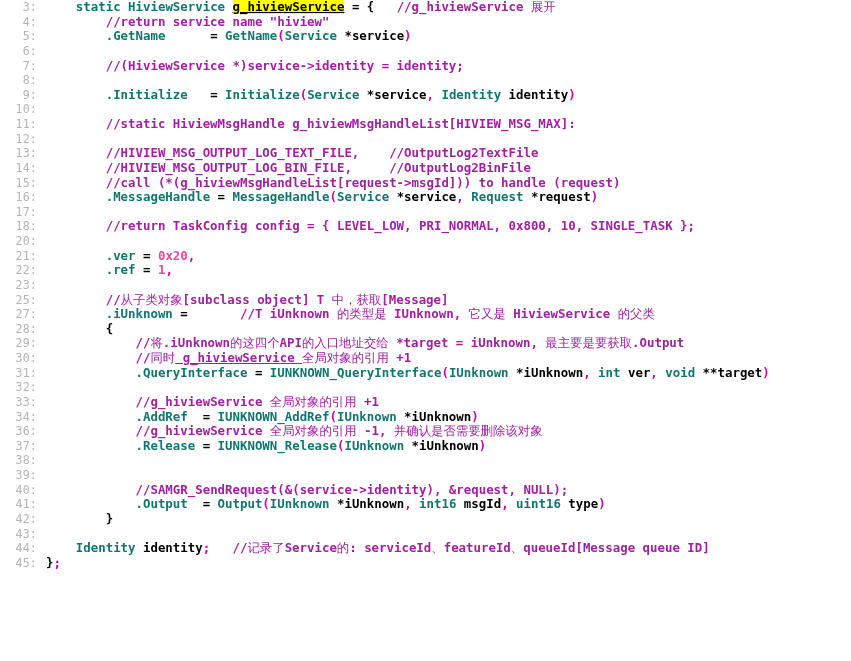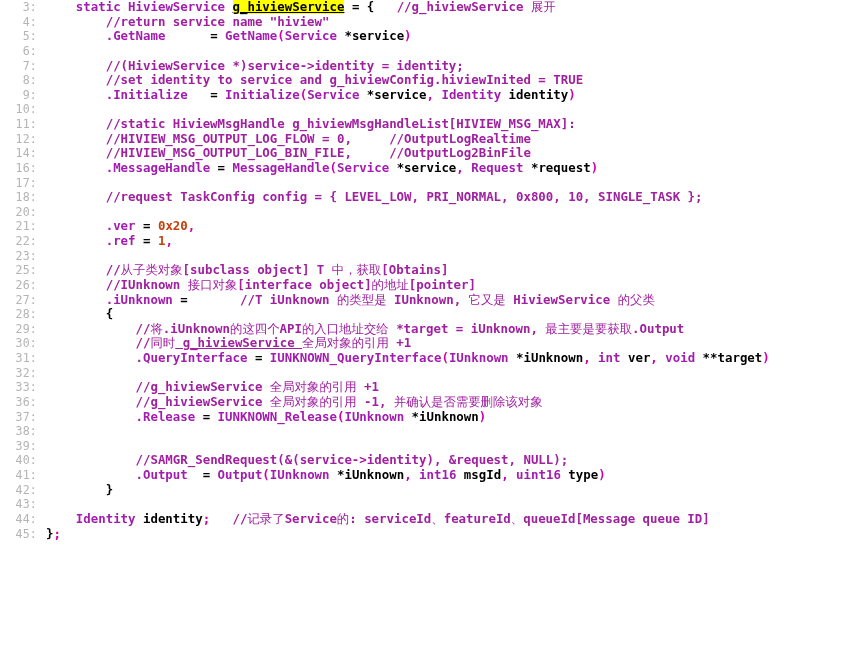--- a/index.html
+++ b/index.html
@@ -40,67 +40,69 @@
     letter-spacing: 0.2px;
     user-select: none;
   }
   .lc {
     flex: 1 1 auto;
     white-space: pre;
     font-weight: bold;
     letter-spacing: 0px;
   }
   
-  .t-kw   { color: #a21caf; }           
+  .t-kw   { color: #0f766e; }           
   .t-cm   { color: #a020a0; }           
   .t-pl   { color: #000000; }           
   .t-pn   { color: #cc00aa; }           
-  .t-num  { color: #c2410c; }           
+  .t-num  { color: #ec4899; }           
   .t-hl   {
     background: #ffff00;
     color: #000000;
     text-decoration: underline;
   }
   .t-ul   { text-decoration: underline; }
   .cjk {
     font-family: "DejaVu Sans", "Liberation Sans", sans-serif;
     font-weight: normal;
   }
 </style>
 </head>
 <body>
 
 <div id="code-viewer">
     <div class="code-line"><span class="ln">3:</span><span class="lc"><span class="t-pl">    </span><span class="t-kw">static</span><span class="t-pl"> </span><span class="t-kw">HiviewService</span><span class="t-pl"> </span><span class="t-hl">g_hiviewService</span><span class="t-pl"> = {   </span><span class="t-cm">//g_hiviewService </span><span class="t-cm cjk">展开</span></span></div>
     <div class="code-line"><span class="ln">4:</span><span class="lc"><span class="t-pl">        </span><span class="t-cm">//return service name "hiview"</span></span></div>
     <div class="code-line"><span class="ln">5:</span><span class="lc"><span class="t-pl">        </span><span class="t-kw">.GetName</span><span class="t-pl">      </span><span class="t-pl">= </span><span class="t-kw">GetName</span><span class="t-pn">(</span><span class="t-kw">Service</span><span class="t-pl"> *service</span><span class="t-pn">)</span></span></div>
     <div class="code-line"><span class="ln">6:</span><span class="lc"></span></div>
     <div class="code-line"><span class="ln">7:</span><span class="lc"><span class="t-pl">        </span><span class="t-cm">//(HiviewService *)service-&gt;identity = identity;</span></span></div>
-    <div class="code-line"><span class="ln">8:</span><span class="lc"><span class="t-pl">        </span><span class="t-cm">//set identity to service and g_hiviewConfig.hiviewInited = TRUE</span></span></div>
+    <div class="code-line"><span class="ln">8:</span><span class="lc"><span class="t-pl">        </span></span></div>
     <div class="code-line"><span class="ln">9:</span><span class="lc"><span class="t-pl">        </span><span class="t-kw">.Initialize</span><span class="t-pl">   </span><span class="t-pl">= </span><span class="t-kw">Initialize</span><span class="t-pn">(</span><span class="t-kw">Service</span><span class="t-pl"> *service</span><span class="t-pn">,</span><span class="t-pl"> </span><span class="t-kw">Identity</span><span class="t-pl"> identity</span><span class="t-pn">)</span></span></div>
     <div class="code-line"><span class="ln">10:</span><span class="lc"></span></div>
     <div class="code-line"><span class="ln">11:</span><span class="lc"><span class="t-pl">        </span><span class="t-cm">//static HiviewMsgHandle g_hiviewMsgHandleList[HIVIEW_MSG_MAX]:</span></span></div>
-    <div class="code-line"><span class="ln">12:</span><span class="lc"><span class="t-pl">        </span><span class="t-cm">//HIVIEW_MSG_OUTPUT_LOG_FLOW = 0,     //OutputLogRealtime</span></span></div>
+    <div class="code-line"><span class="ln">12:</span><span class="lc"><span class="t-pl">        </span></span></div>
+    <div class="code-line"><span class="ln">13:</span><span class="lc"><span class="t-pl">        </span><span class="t-cm">//HIVIEW_MSG_OUTPUT_LOG_TEXT_FILE,    //OutputLog2TextFile</span></span></div>
     <div class="code-line"><span class="ln">14:</span><span class="lc"><span class="t-pl">        </span><span class="t-cm">//HIVIEW_MSG_OUTPUT_LOG_BIN_FILE,     //OutputLog2BinFile</span></span></div>
+    <div class="code-line"><span class="ln">15:</span><span class="lc"><span class="t-pl">        </span><span class="t-cm">//call (*(g_hiviewMsgHandleList[request-&gt;msgId])) to handle (request)</span></span></div>
     <div class="code-line"><span class="ln">16:</span><span class="lc"><span class="t-pl">        </span><span class="t-kw">.MessageHandle</span><span class="t-pl"> = </span><span class="t-kw">MessageHandle</span><span class="t-pn">(</span><span class="t-kw">Service</span><span class="t-pl"> *service</span><span class="t-pn">,</span><span class="t-pl"> </span><span class="t-kw">Request</span><span class="t-pl"> *request</span><span class="t-pn">)</span></span></div>
     <div class="code-line"><span class="ln">17:</span><span class="lc"></span></div>
-    <div class="code-line"><span class="ln">18:</span><span class="lc"><span class="t-pl">        </span><span class="t-cm">//request TaskConfig config = { LEVEL_LOW, PRI_NORMAL, 0x800, 10, SINGLE_TASK };</span></span></div>
+    <div class="code-line"><span class="ln">18:</span><span class="lc"><span class="t-pl">        </span><span class="t-cm">//return TaskConfig config = { LEVEL_LOW, PRI_NORMAL, 0x800, 10, SINGLE_TASK };</span></span></div>
     <div class="code-line"><span class="ln">20:</span><span class="lc"></span></div>
     <div class="code-line"><span class="ln">21:</span><span class="lc"><span class="t-pl">        </span><span class="t-kw">.ver</span><span class="t-pl"> = </span><span class="t-num">0x20</span><span class="t-pn">,</span></span></div>
     <div class="code-line"><span class="ln">22:</span><span class="lc"><span class="t-pl">        </span><span class="t-kw">.ref</span><span class="t-pl"> = </span><span class="t-num">1</span><span class="t-pn">,</span></span></div>
     <div class="code-line"><span class="ln">23:</span><span class="lc"></span></div>
-    <div class="code-line"><span class="ln">25:</span><span class="lc"><span class="t-pl">        </span><span class="t-cm">//</span><span class="t-cm cjk">从子类对象</span><span class="t-cm">[subclass object] T </span><span class="t-cm cjk">中，获取</span><span class="t-cm">[Obtains]</span></span></div>
-    <div class="code-line"><span class="ln">26:</span><span class="lc"><span class="t-pl">        </span><span class="t-cm">//IUnknown </span><span class="t-cm cjk">接口对象</span><span class="t-cm">[interface object]</span><span class="t-cm cjk">的地址</span><span class="t-cm">[pointer]</span></span></div>
+    <div class="code-line"><span class="ln">25:</span><span class="lc"><span class="t-pl">        </span><span class="t-cm">//</span><span class="t-cm cjk">从子类对象</span><span class="t-cm">[subclass object] T </span><span class="t-cm cjk">中，获取</span><span class="t-cm">[Message]</span></span></div>
     <div class="code-line"><span class="ln">27:</span><span class="lc"><span class="t-pl">        </span><span class="t-kw">.iUnknown</span><span class="t-pl"> =       </span><span class="t-cm">//T iUnknown </span><span class="t-cm cjk">的类型是</span><span class="t-cm"> IUnknown, </span><span class="t-cm cjk">它又是</span><span class="t-cm"> HiviewService </span><span class="t-cm cjk">的父类</span></span></div>
     <div class="code-line"><span class="ln">28:</span><span class="lc"><span class="t-pl">        </span><span class="t-pl">{</span></span></div>
     <div class="code-line"><span class="ln">29:</span><span class="lc"><span class="t-pl">            </span><span class="t-cm">//</span><span class="t-cm cjk">将</span><span class="t-cm">.iUnknown</span><span class="t-cm cjk">的这四个</span><span class="t-cm">API</span><span class="t-cm cjk">的入口地址交给</span><span class="t-cm"> *target = iUnknown, </span><span class="t-cm cjk">最主要是要获取</span><span class="t-cm">.Output</span></span></div>
     <div class="code-line"><span class="ln">30:</span><span class="lc"><span class="t-pl">            </span><span class="t-cm">//</span><span class="t-cm cjk">同时</span><span class="t-cm t-ul"> g_hiviewService </span><span class="t-cm cjk">全局对象的引用</span><span class="t-cm"> +1</span></span></div>
     <div class="code-line"><span class="ln">31:</span><span class="lc"><span class="t-pl">            </span><span class="t-kw">.QueryInterface</span><span class="t-pl"> = </span><span class="t-kw">IUNKNOWN_QueryInterface</span><span class="t-pn">(</span><span class="t-kw">IUnknown</span><span class="t-pl"> *iUnknown</span><span class="t-pn">,</span><span class="t-pl"> </span><span class="t-kw">int</span><span class="t-pl"> ver</span><span class="t-pn">,</span><span class="t-pl"> </span><span class="t-kw">void</span><span class="t-pl"> **target</span><span class="t-pn">)</span></span></div>
     <div class="code-line"><span class="ln">32:</span><span class="lc"></span></div>
     <div class="code-line"><span class="ln">33:</span><span class="lc"><span class="t-pl">            </span><span class="t-cm">//g_hiviewService </span><span class="t-cm cjk">全局对象的引用</span><span class="t-cm"> +1</span></span></div>
+    <div class="code-line"><span class="ln">34:</span><span class="lc"><span class="t-pl">            </span><span class="t-kw">.AddRef</span><span class="t-pl">  = </span><span class="t-kw">IUNKNOWN_AddRef</span><span class="t-pn">(</span><span class="t-kw">IUnknown</span><span class="t-pl"> *iUnknown</span><span class="t-pn">)</span></span></div>
     <div class="code-line"><span class="ln">36:</span><span class="lc"><span class="t-pl">            </span><span class="t-cm">//g_hiviewService </span><span class="t-cm cjk">全局对象的引用</span><span class="t-cm"> -1, </span><span class="t-cm cjk">并确认是否需要删除该对象</span></span></div>
     <div class="code-line"><span class="ln">37:</span><span class="lc"><span class="t-pl">            </span><span class="t-kw">.Release</span><span class="t-pl"> = </span><span class="t-kw">IUNKNOWN_Release</span><span class="t-pn">(</span><span class="t-kw">IUnknown</span><span class="t-pl"> *iUnknown</span><span class="t-pn">)</span></span></div>
     <div class="code-line"><span class="ln">38:</span><span class="lc"></span></div>
     <div class="code-line"><span class="ln">39:</span><span class="lc"><span class="t-pl">            </span></span></div>
     <div class="code-line"><span class="ln">40:</span><span class="lc"><span class="t-pl">            </span><span class="t-cm">//SAMGR_SendRequest(&amp;(service-&gt;identity), &amp;request, NULL);</span></span></div>
     <div class="code-line"><span class="ln">41:</span><span class="lc"><span class="t-pl">            </span><span class="t-kw">.Output</span><span class="t-pl">  = </span><span class="t-kw">Output</span><span class="t-pn">(</span><span class="t-kw">IUnknown</span><span class="t-pl"> *iUnknown</span><span class="t-pn">,</span><span class="t-pl"> </span><span class="t-kw">int16</span><span class="t-pl"> msgId</span><span class="t-pn">,</span><span class="t-pl"> </span><span class="t-kw">uint16</span><span class="t-pl"> type</span><span class="t-pn">)</span></span></div>
     <div class="code-line"><span class="ln">42:</span><span class="lc"><span class="t-pl">        </span><span class="t-pl">}</span></span></div>
     <div class="code-line"><span class="ln">43:</span><span class="lc"></span></div>
     <div class="code-line"><span class="ln">44:</span><span class="lc"><span class="t-pl">    </span><span class="t-kw">Identity</span><span class="t-pl"> identity</span><span class="t-pn">;</span><span class="t-pl">   </span><span class="t-cm">//</span><span class="t-cm cjk">记录了</span><span class="t-cm">Service</span><span class="t-cm cjk">的</span><span class="t-cm">: serviceId</span><span class="t-cm cjk">、</span><span class="t-cm">featureId</span><span class="t-cm cjk">、</span><span class="t-cm">queueId[Message queue ID]</span></span></div>
     <div class="code-line"><span class="ln">45:</span><span class="lc"><span class="t-pl">}</span><span class="t-pn">;</span></span></div>

